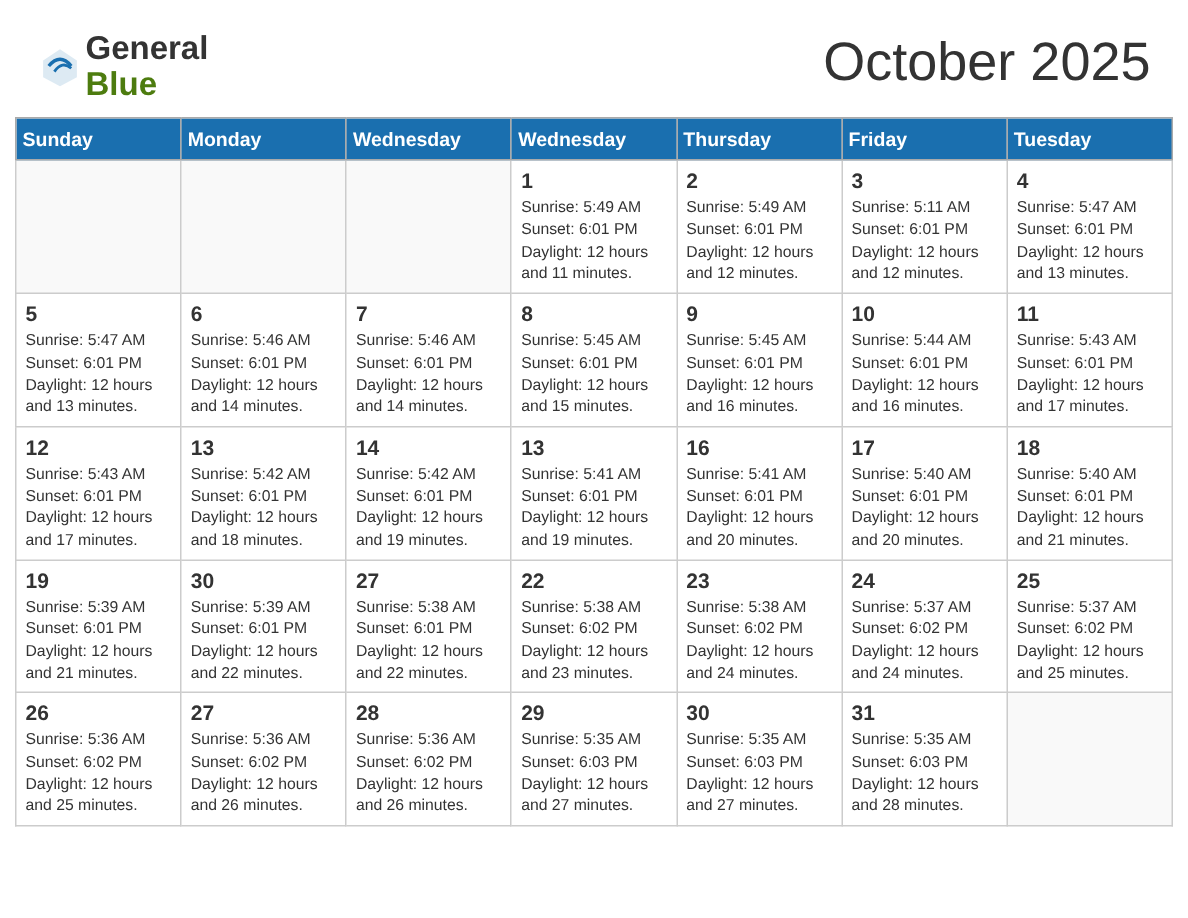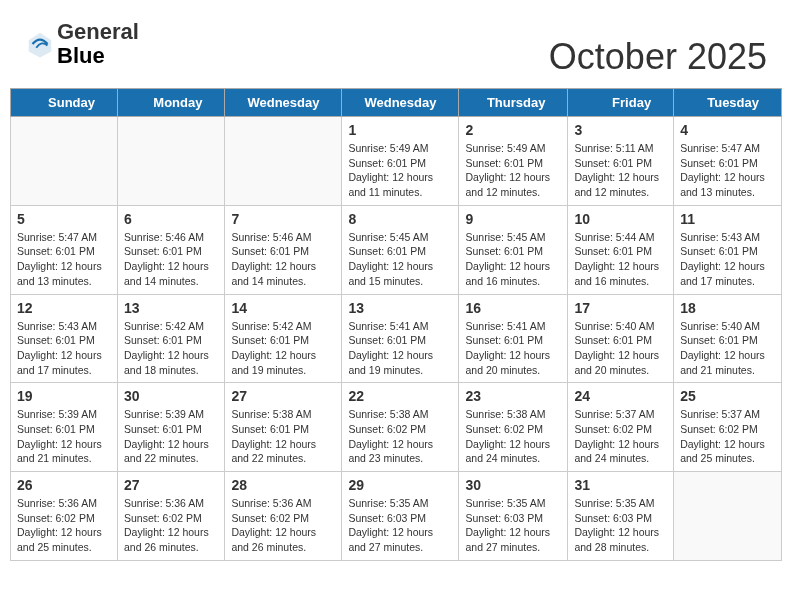--- a/index.html
+++ b/index.html
@@ -19,49 +19,48 @@
     .logo {
       display: flex;
       align-items: center;
     }
     .logo-text {
       font-size: 22px;
       font-weight: bold;
       line-height: 1.1;
     }
     .logo-general { color: #333; }
-    .logo-blue { color: #000000; }
+    .logo-blue { color: #4d7c0f; }
     .logo-icon {
       width: 30px;
       height: 30px;
       margin-right: 2px;
     }
     .title-block {
       text-align: center;
-      margin-top: 16px;
     }
     .month-title {
       font-size: 36px;
       color: #333;
       font-weight: normal;
     }
     .subtitle {
       font-size: 16px;
       color: #555;
     }
     .calendar {
       width: 100%;
       border-collapse: collapse;
       margin-top: 5px;
     }
     .calendar th {
       background-color: #1a6faf;
       color: white;
-      text-align: right;
-      padding: 6px 22px;
+      text-align: left;
+      padding: 6px 4px;
       font-size: 13px;
       border: 1px solid #aaa;
     }
     .calendar td {
       vertical-align: top;
       padding: 5px 6px;
       border: 1px solid #ccc;
       width: 14.28%;
       min-height: 80px;
       font-size: 11px;

